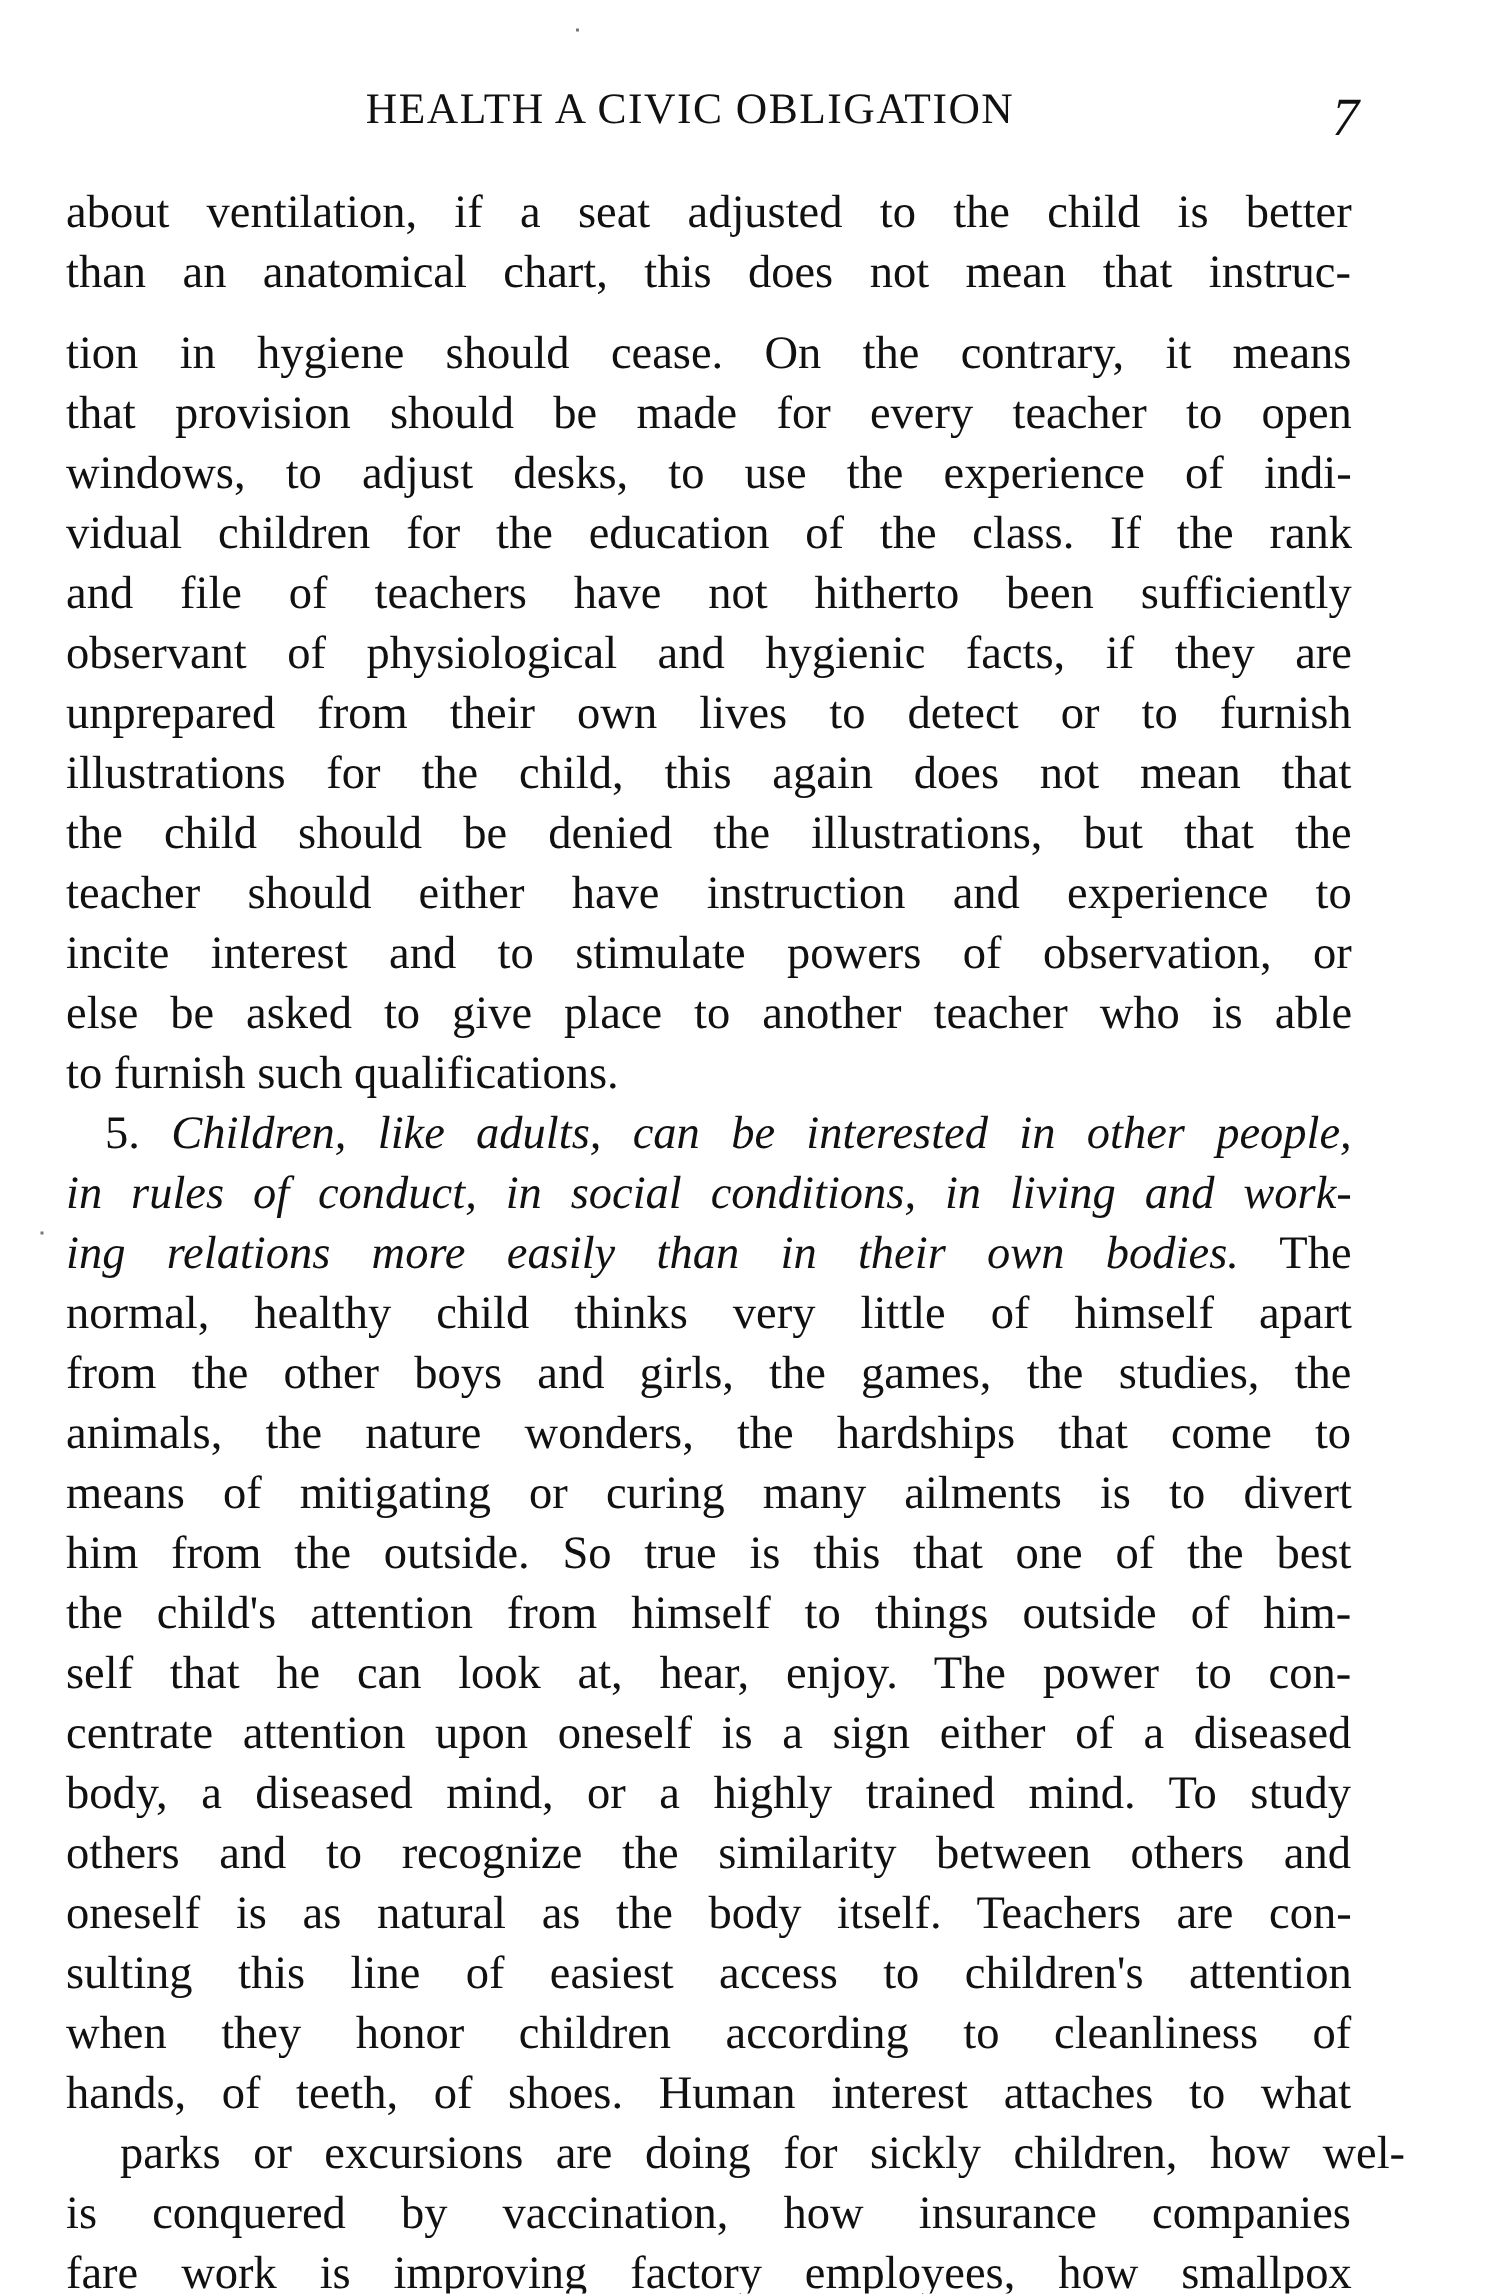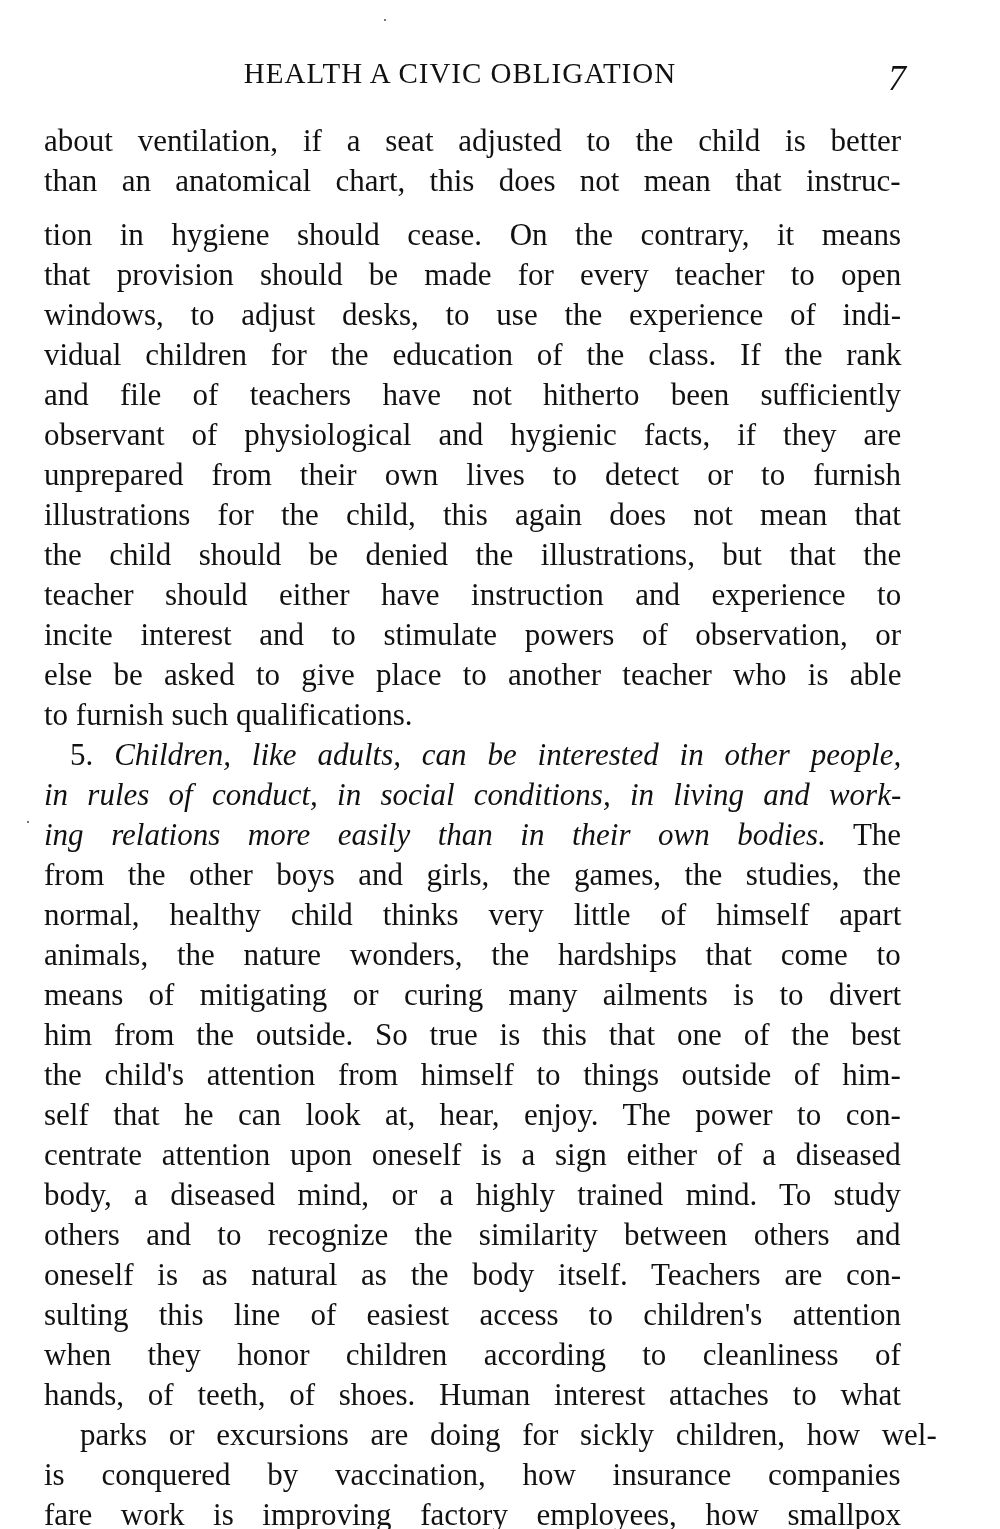--- a/index.html
+++ b/index.html
@@ -110,22 +110,22 @@
       <span class="line" style="word-spacing: 23.7143px; display: block; width: 857px; box-sizing: border-box; text-align: left; text-align-last: left;">teacher should either have instruction and experience to</span>
       <span class="line" style="word-spacing: 19.875px; display: block; width: 857px; box-sizing: border-box; text-align: left; text-align-last: left;">incite interest and to stimulate powers of observation, or</span>
       <span class="line" style="word-spacing: 13.5455px; display: block; width: 857px; box-sizing: border-box; text-align: left; text-align-last: left;">else be asked to give place to another teacher who is able</span>
       <span class="line last">to furnish such qualifications.</span>
     </div>
 
     <div>
       <span class="line indent" style="word-spacing: 13.1111px; display: block; width: 857px; box-sizing: border-box; text-align: left; text-align-last: left;"><span>5.</span> <span class="it">Children, like adults, can be interested in other people,</span></span>
       <span class="line it" style="word-spacing: 11.5px; display: block; width: 857px; box-sizing: border-box; text-align: center; text-align-last: left;">in rules of conduct, in social conditions, in living and work-</span>
       <span class="line" style="word-spacing: 19.7778px; display: block; width: 857px; box-sizing: border-box; text-align: right; text-align-last: left;"><span class="it">ing relations more easily than in their own bodies.</span> <span>The</span></span>
+      <span class="line" style="word-spacing: 22.25px; display: block; width: 857px; box-sizing: border-box; text-align: left; text-align-last: left;">normal, healthy child thinks very little of himself apart</span>
       <span class="line" style="word-spacing: 15.7px; display: block; width: 857px; box-sizing: border-box; text-align: left; text-align-last: left;">from the other boys and girls, the games, the studies, the</span>
-      <span class="line" style="word-spacing: 22.25px; display: block; width: 857px; box-sizing: border-box; text-align: left; text-align-last: left;">normal, healthy child thinks very little of himself apart</span>
       <span class="line" style="word-spacing: 21px; display: block; width: 857px; box-sizing: border-box; text-align: center; text-align-last: left;">animals, the nature wonders, the hardships that come to</span>
       <span class="line" style="word-spacing: 17.6667px; display: block; width: 857px; box-sizing: border-box; text-align: left; text-align-last: left;">means of mitigating or curing many ailments is to divert</span>
       <span class="line" style="word-spacing: 14.0833px; display: block; width: 857px; box-sizing: border-box; text-align: left; text-align-last: left;">him from the outside. So true is this that one of the best</span>
       <span class="line" style="word-spacing: 14.8889px; display: block; width: 857px; box-sizing: border-box; text-align: left; text-align-last: left;">the child's attention from himself to things outside of him-</span>
       <span class="line" style="word-spacing: 16.7273px; display: block; width: 857px; box-sizing: border-box; text-align: left; text-align-last: left;">self that he can look at, hear, enjoy. The power to con-</span>
       <span class="line" style="word-spacing: 12px; display: block; width: 857px; box-sizing: border-box; text-align: left; text-align-last: left;">centrate attention upon oneself is a sign either of a diseased</span>
       <span class="line" style="word-spacing: 14.6px; display: block; width: 857px; box-sizing: border-box; text-align: left; text-align-last: left;">body, a diseased mind, or a highly trained mind. To study</span>
       <span class="line" style="word-spacing: 18.625px; display: block; width: 857px; box-sizing: border-box; text-align: right; text-align-last: left;">others and to recognize the similarity between others and</span>
       <span class="line" style="word-spacing: 16px; display: block; width: 857px; box-sizing: border-box; text-align: left; text-align-last: left;">oneself is as natural as the body itself. Teachers are con-</span>
       <span class="line" style="word-spacing: 22.5px; display: block; width: 857px; box-sizing: border-box; text-align: left; text-align-last: left;">sulting this line of easiest access to children's attention</span>

